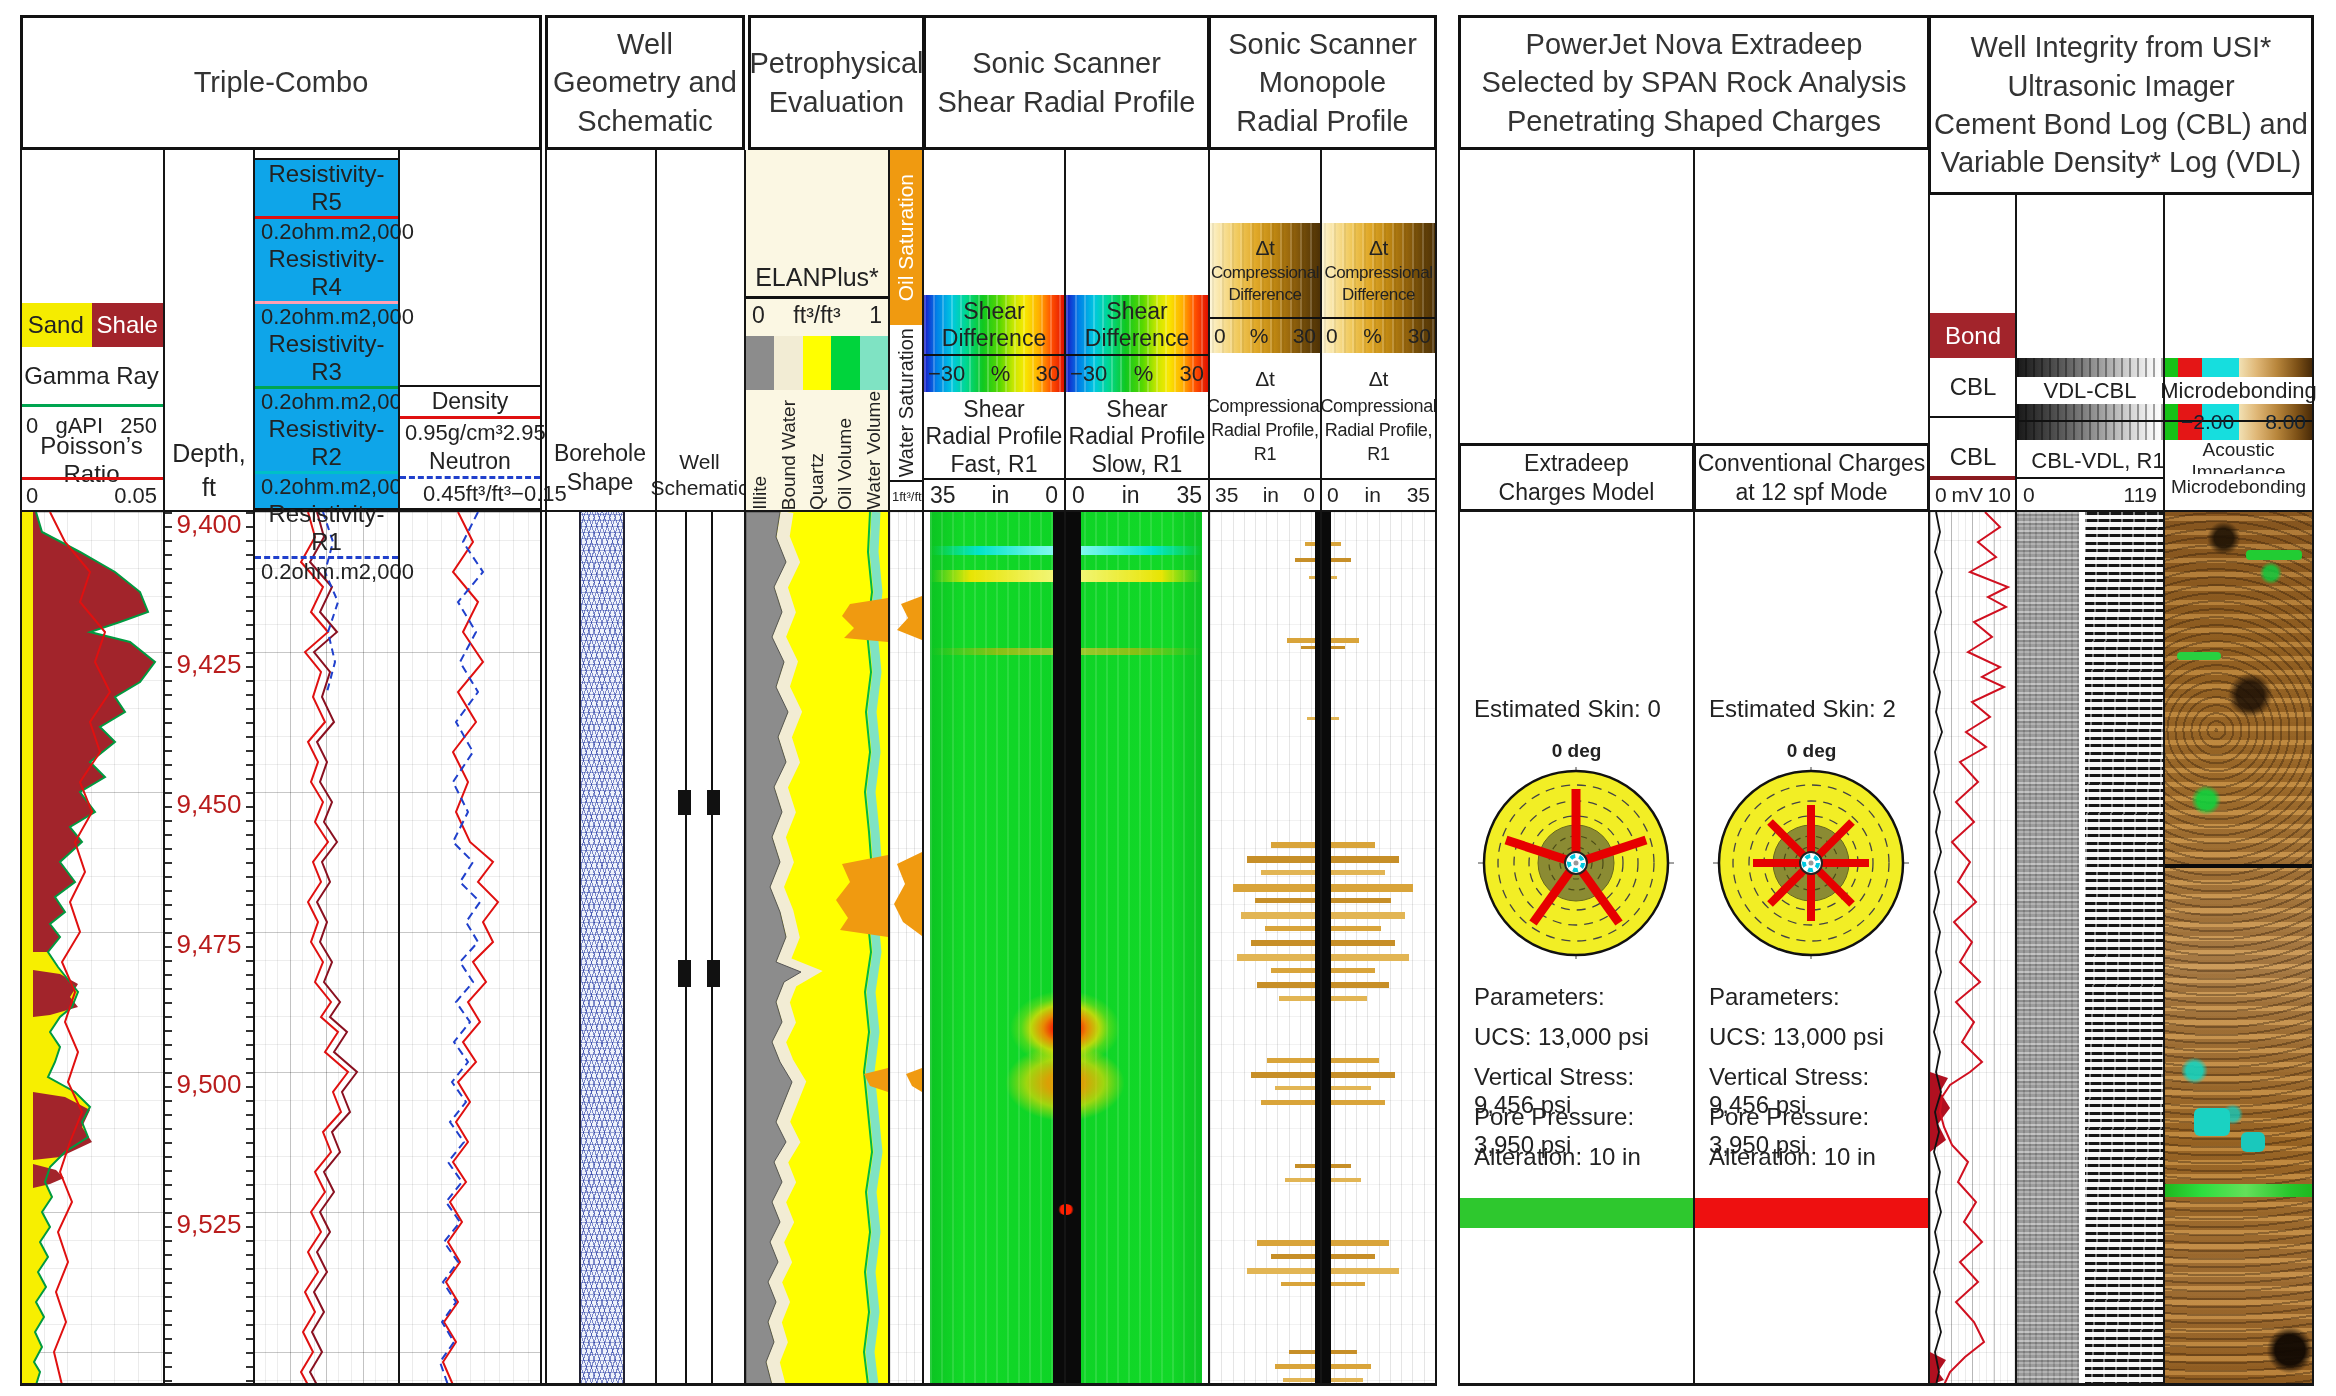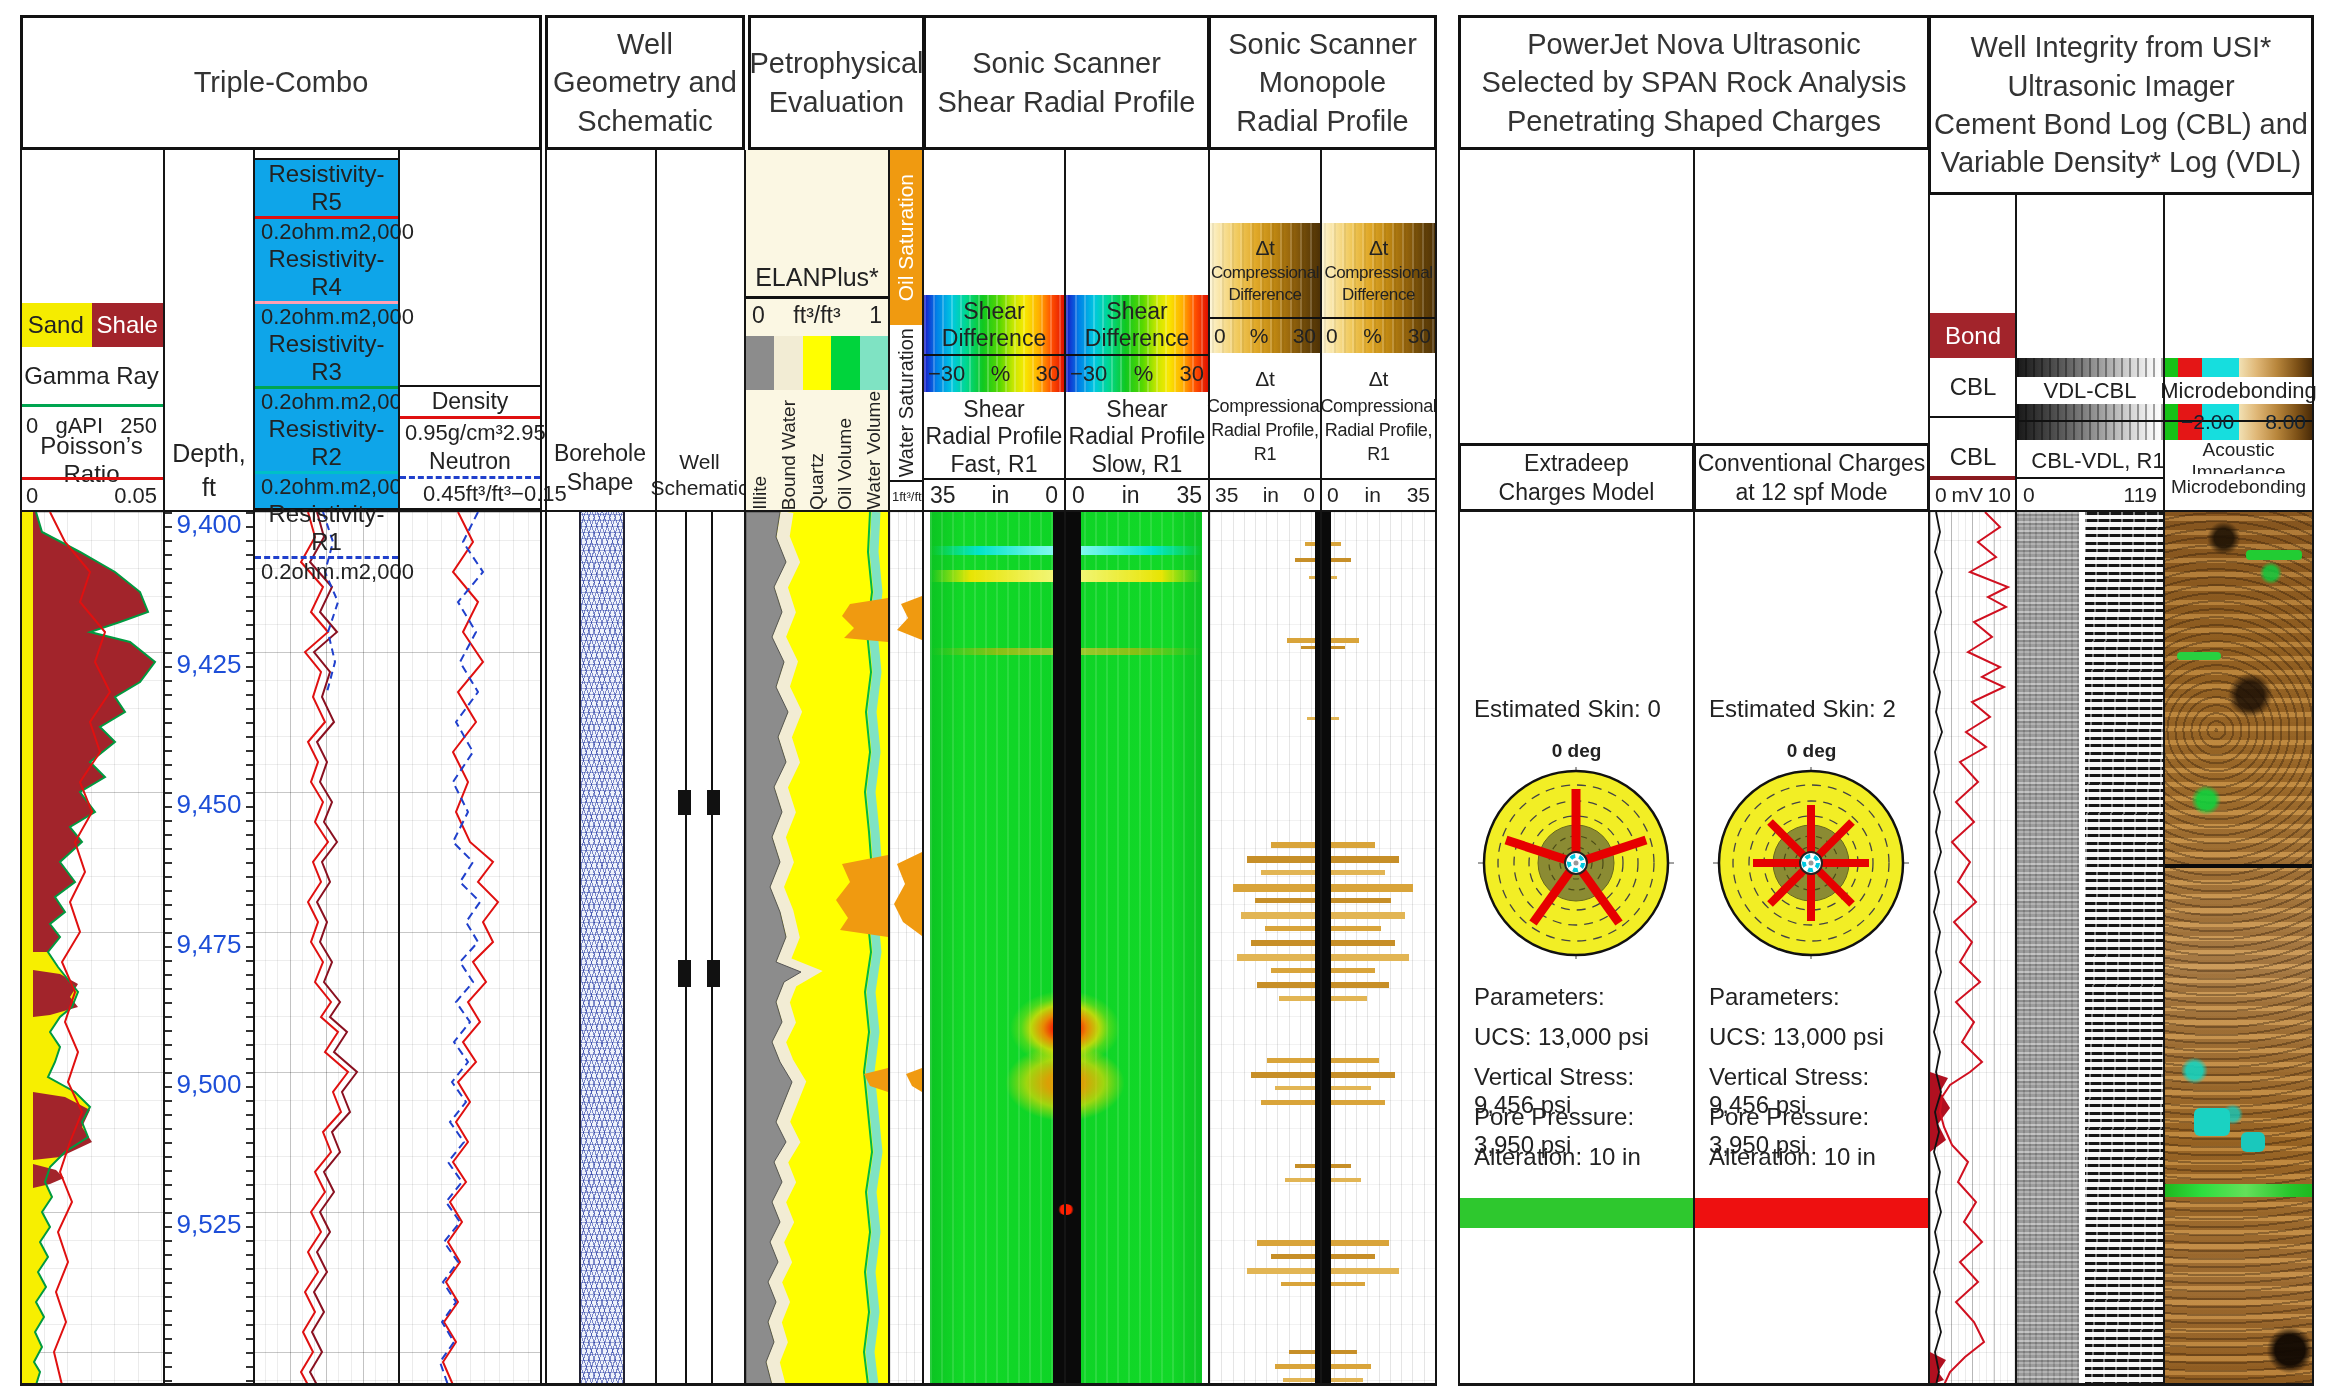--- a/index.html
+++ b/index.html
@@ -61,21 +61,21 @@
     repeating-linear-gradient(180deg,rgba(84,48,12,.30) 0 4px,rgba(226,178,104,.28) 4px 9px,rgba(60,32,8,.22) 9px 14px),
     linear-gradient(180deg,#9a6426 0%,#a87028 16%,#b67e34 32%,#c49356 52%,#b0762c 72%,#ba8340 88%,#a86e28 100%)}
   .gstreak{background:linear-gradient(90deg,#1fb81f,#2ede3e 25%,#64e05a 55%,#27c52c 85%,#1fb81f)}
   .sh-anom{background:
     radial-gradient(ellipse 55px 38px at 50% 28%,rgba(255,32,0,.95) 0 22%,rgba(255,130,0,.9) 40%,rgba(255,220,0,.7) 62%,rgba(255,230,0,.25) 80%,transparent 100%),
     radial-gradient(ellipse 70px 45px at 50% 70%,rgba(255,150,0,.85) 0 25%,rgba(255,215,0,.6) 55%,transparent 85%)}
   .sh-cyan{background:linear-gradient(90deg,transparent,rgba(0,230,230,.85) 18%,rgba(160,255,255,.95) 50%,rgba(0,230,230,.85) 82%,transparent)}
   .sh-yel{background:linear-gradient(90deg,transparent,rgba(255,230,0,.9) 15%,rgba(255,250,140,.95) 50%,rgba(255,230,0,.9) 85%,transparent)}
   .sh-org{background:linear-gradient(90deg,transparent,rgba(255,170,0,.5) 25%,rgba(255,200,60,.6) 50%,rgba(255,170,0,.5) 75%,transparent)}
   .ticksL{background:repeating-linear-gradient(180deg,#333 0 2px,transparent 2px 14px)}
-  .dlabel{font-size:26px;color:#1d4ed8}
+  .dlabel{font-size:26px;color:#b91c1c}
   .params{font-size:24px;color:#222}
 </style>
 </head>
 <body>
 
 <div id="root">
 
   <div class="a grid-gr" style="left:20px;top:512px;width:143px;height:873px">
     <svg width="143" height="873" viewBox="0 0 143 873">
       <polygon fill="#f7ef00" points="0,0 16,0 22,20 60,40 95,60 120,80 128,100 100,110 70,120 110,130 135,150 120,170 95,185 105,200 80,215 95,230 70,250 85,265 60,280 75,300 50,315 62,330 40,350 55,370 35,385 45,400 30,412 40,425 28,440 38,455 50,470 58,480 52,495 40,505 30,520 40,535 35,550 28,565 55,580 70,595 62,610 68,625 45,640 30,655 25,670 32,685 22,700 30,715 20,730 28,745 18,760 26,775 16,790 24,805 15,820 22,835 14,850 20,860 16,873 0,873"></polygon>
@@ -237,21 +237,21 @@
   <div class="a hdr col" style="left:923px;top:15px;width:287px;height:135px">
     <div>Sonic Scanner</div>
     <div>Shear Radial Profile</div>
   </div>
   <div class="a hdr col" style="left:1208px;top:15px;width:229px;height:135px">
     <div>Sonic Scanner</div>
     <div>Monopole</div>
     <div>Radial Profile</div>
   </div>
   <div class="a hdr col" style="left:1458px;top:15px;width:472px;height:135px">
-    <div>PowerJet Nova Ultrasonic</div>
+    <div>PowerJet Nova Extradeep</div>
     <div>Selected by SPAN Rock Analysis</div>
     <div>Penetrating Shaped Charges</div>
   </div>
   <div class="a hdr col" style="left:1928px;top:15px;width:386px;height:180px">
     <div>Well Integrity from USI*</div>
     <div>Ultrasonic Imager</div>
     <div>Cement Bond Log (CBL) and</div>
     <div>Variable Density* Log (VDL)</div>
   </div>
 

